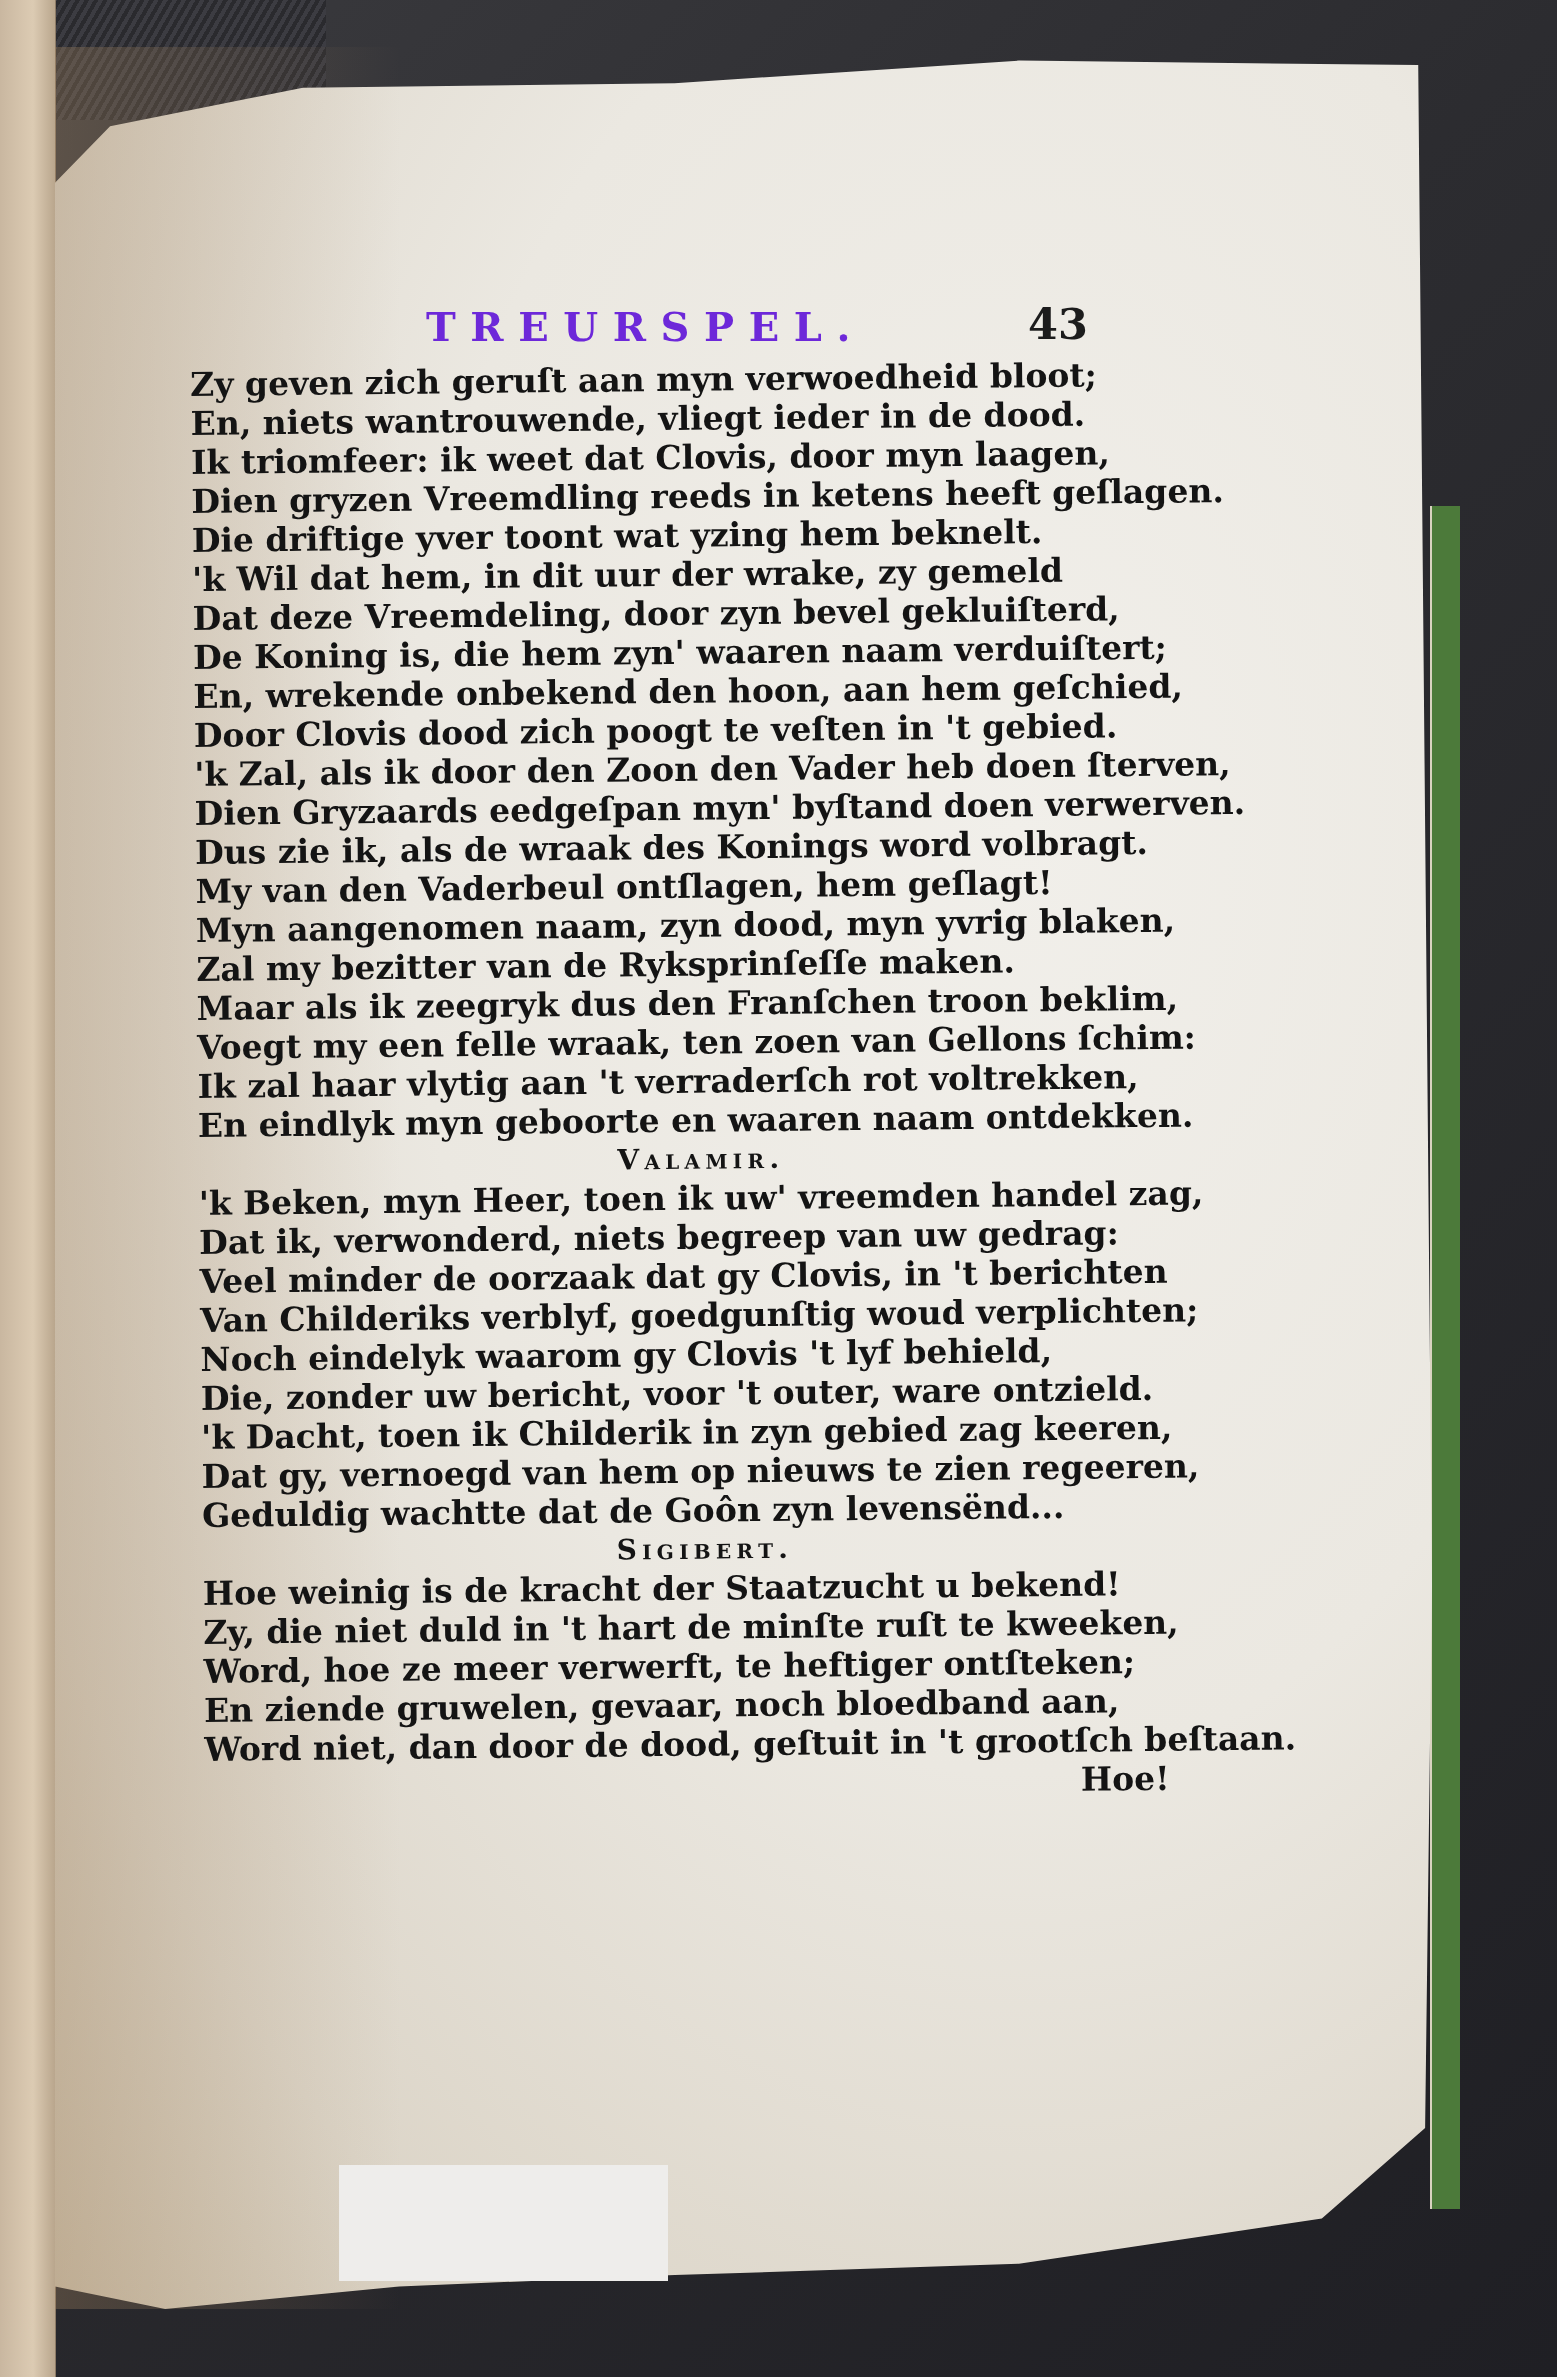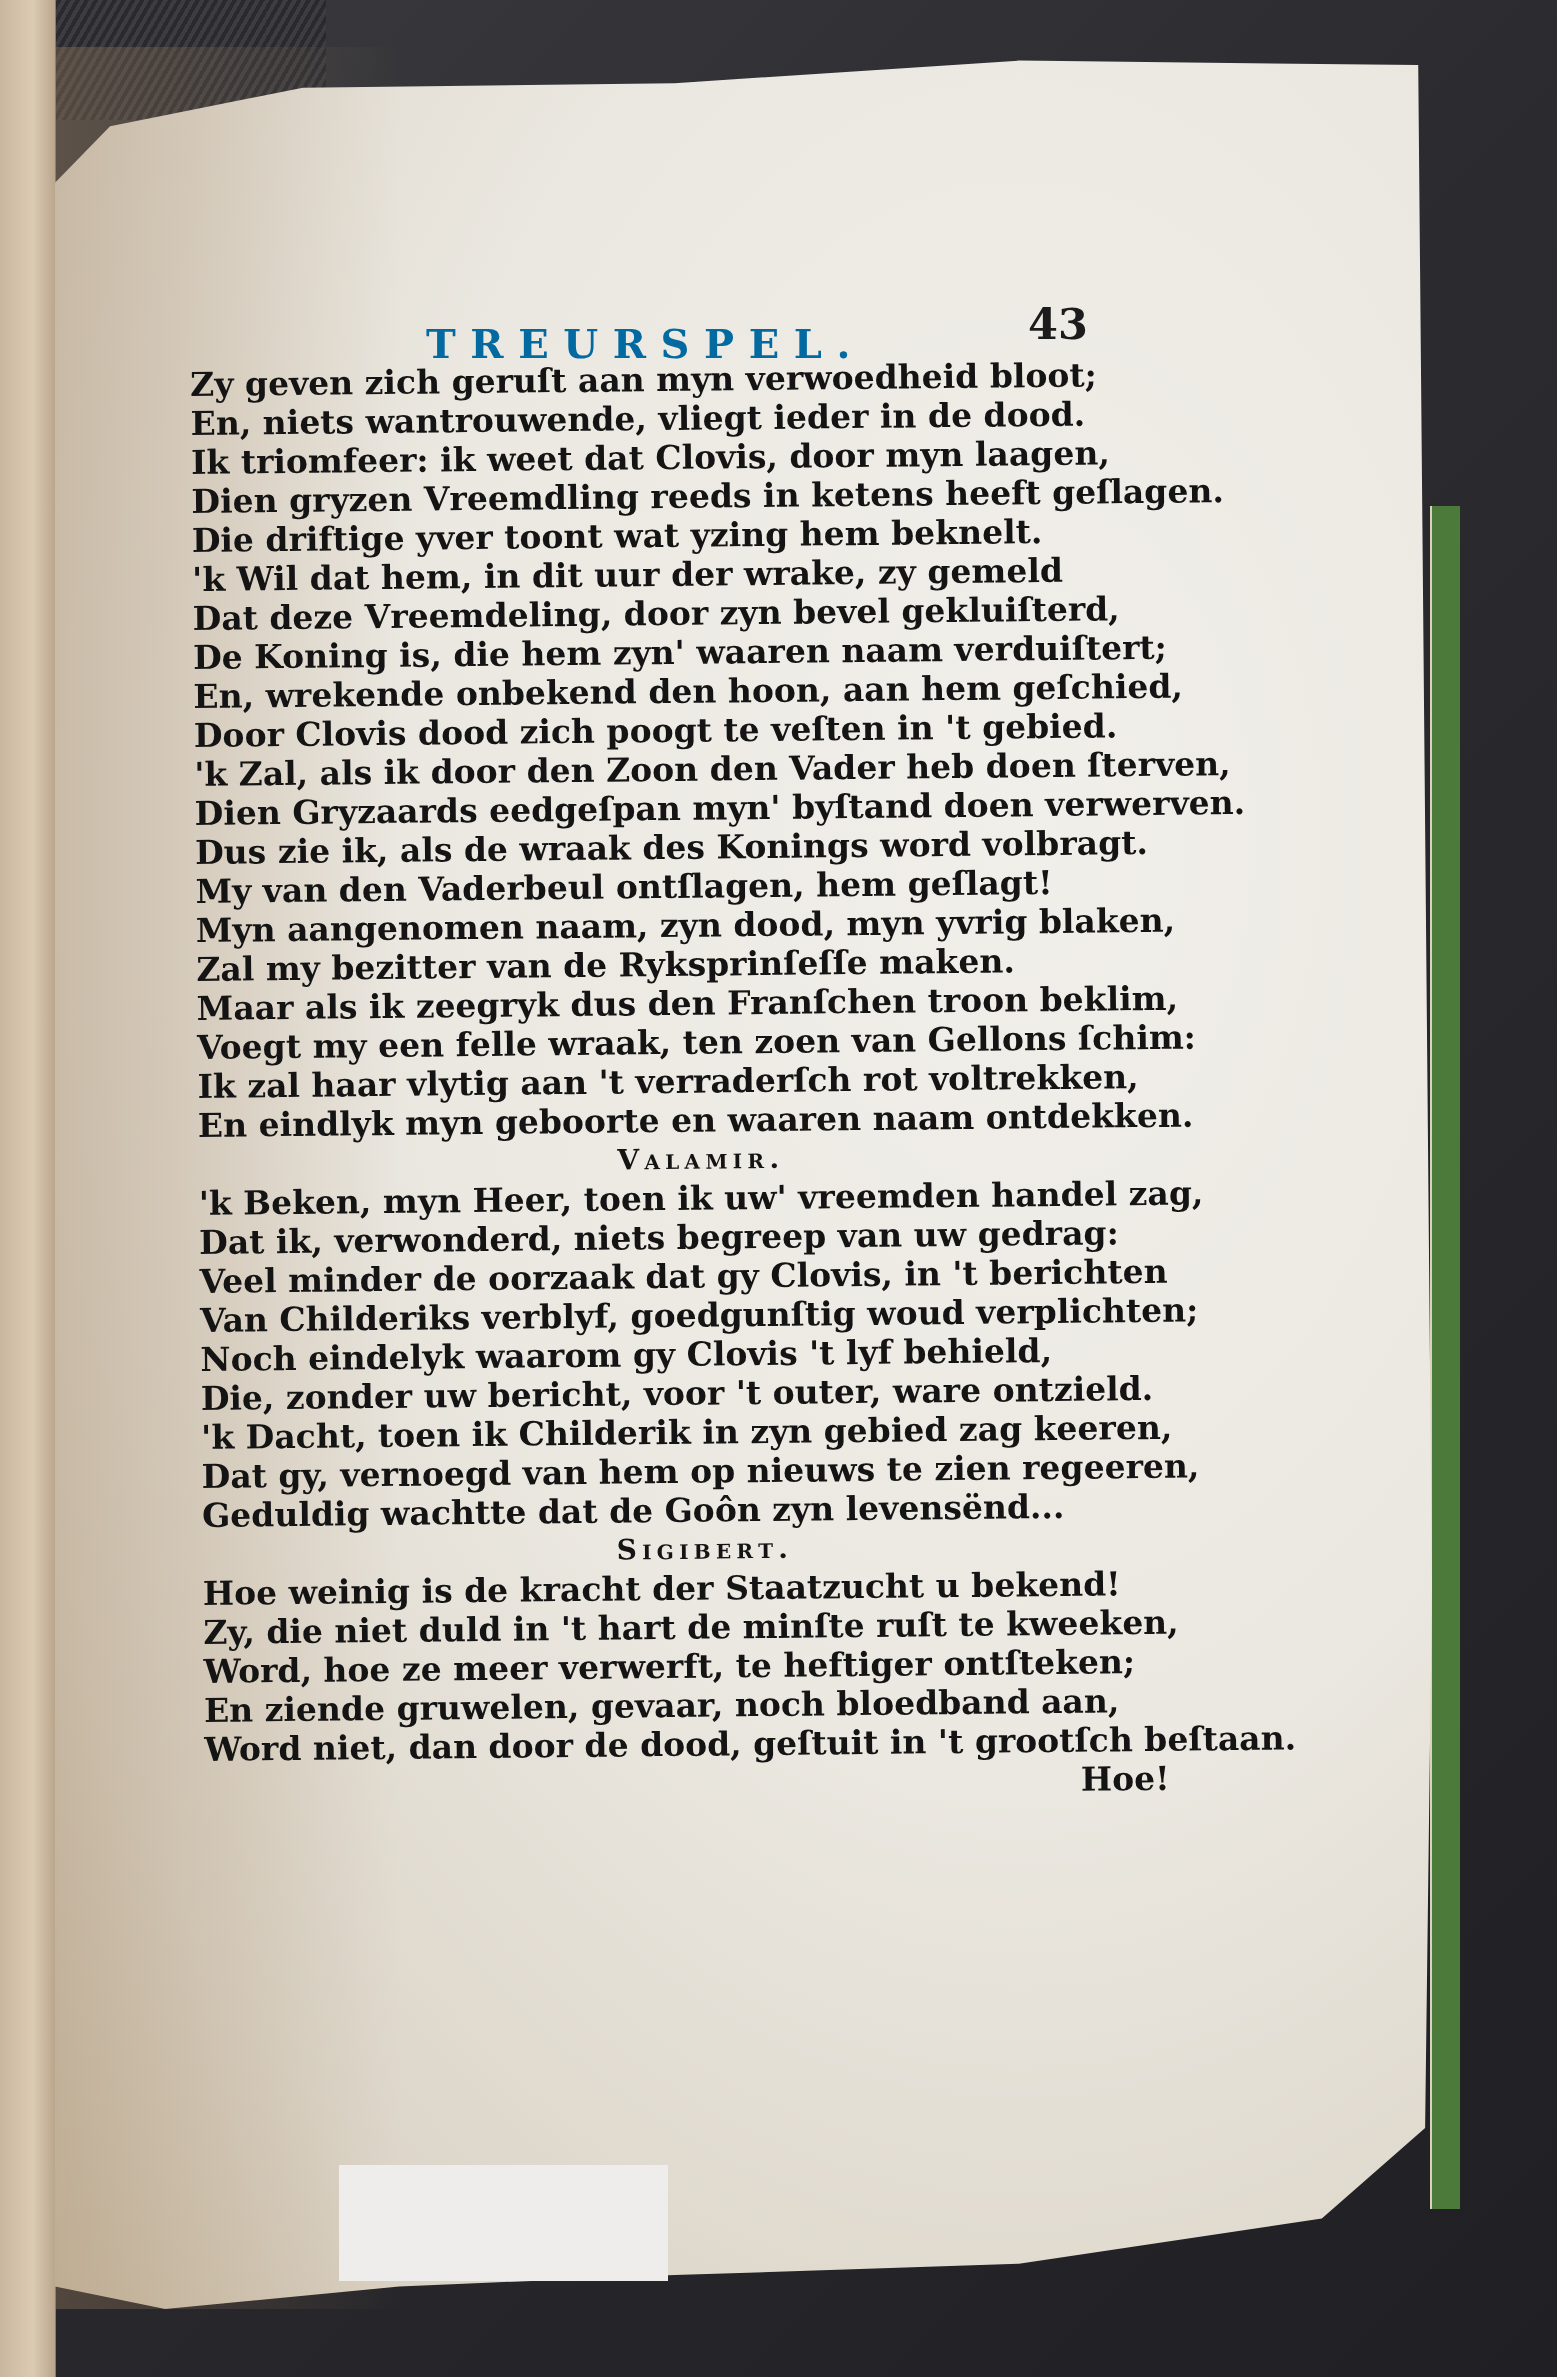--- a/index.html
+++ b/index.html
@@ -29,22 +29,22 @@
   .page-shade {
     position:absolute; left:55px; top:47px; width:346px; height:2262px;
     background: linear-gradient(90deg, rgba(160,130,95,0.35), rgba(160,130,95,0));
     pointer-events:none;
   }
   .redaction {
     position:absolute; left:339px; top:2165px; width:329px; height:116px;
     background:#eeedeb;
   }
   .running-head {
-    position:absolute; top:320px; left:426px; font-size:40px; letter-spacing:14.6px;
-    color:#0369a1; font-weight:bold;
+    position:absolute; top:303px; left:426px; font-size:40px; letter-spacing:14.6px;
+    color:#6d28d9; font-weight:bold;
   }
   .page-number {
     position:absolute; top:299px; left:1028px; font-size:43px; color:#1c1c1c; font-weight:bold;
   }
   .text-block {
     position:absolute; left:190px; top:365px; width:978px;
     transform: rotate(-0.6deg); transform-origin: left top;
     color:#141414; font-size:33px; line-height:39px; font-weight:bold;
   }
   .line { white-space:nowrap; display:block; }

